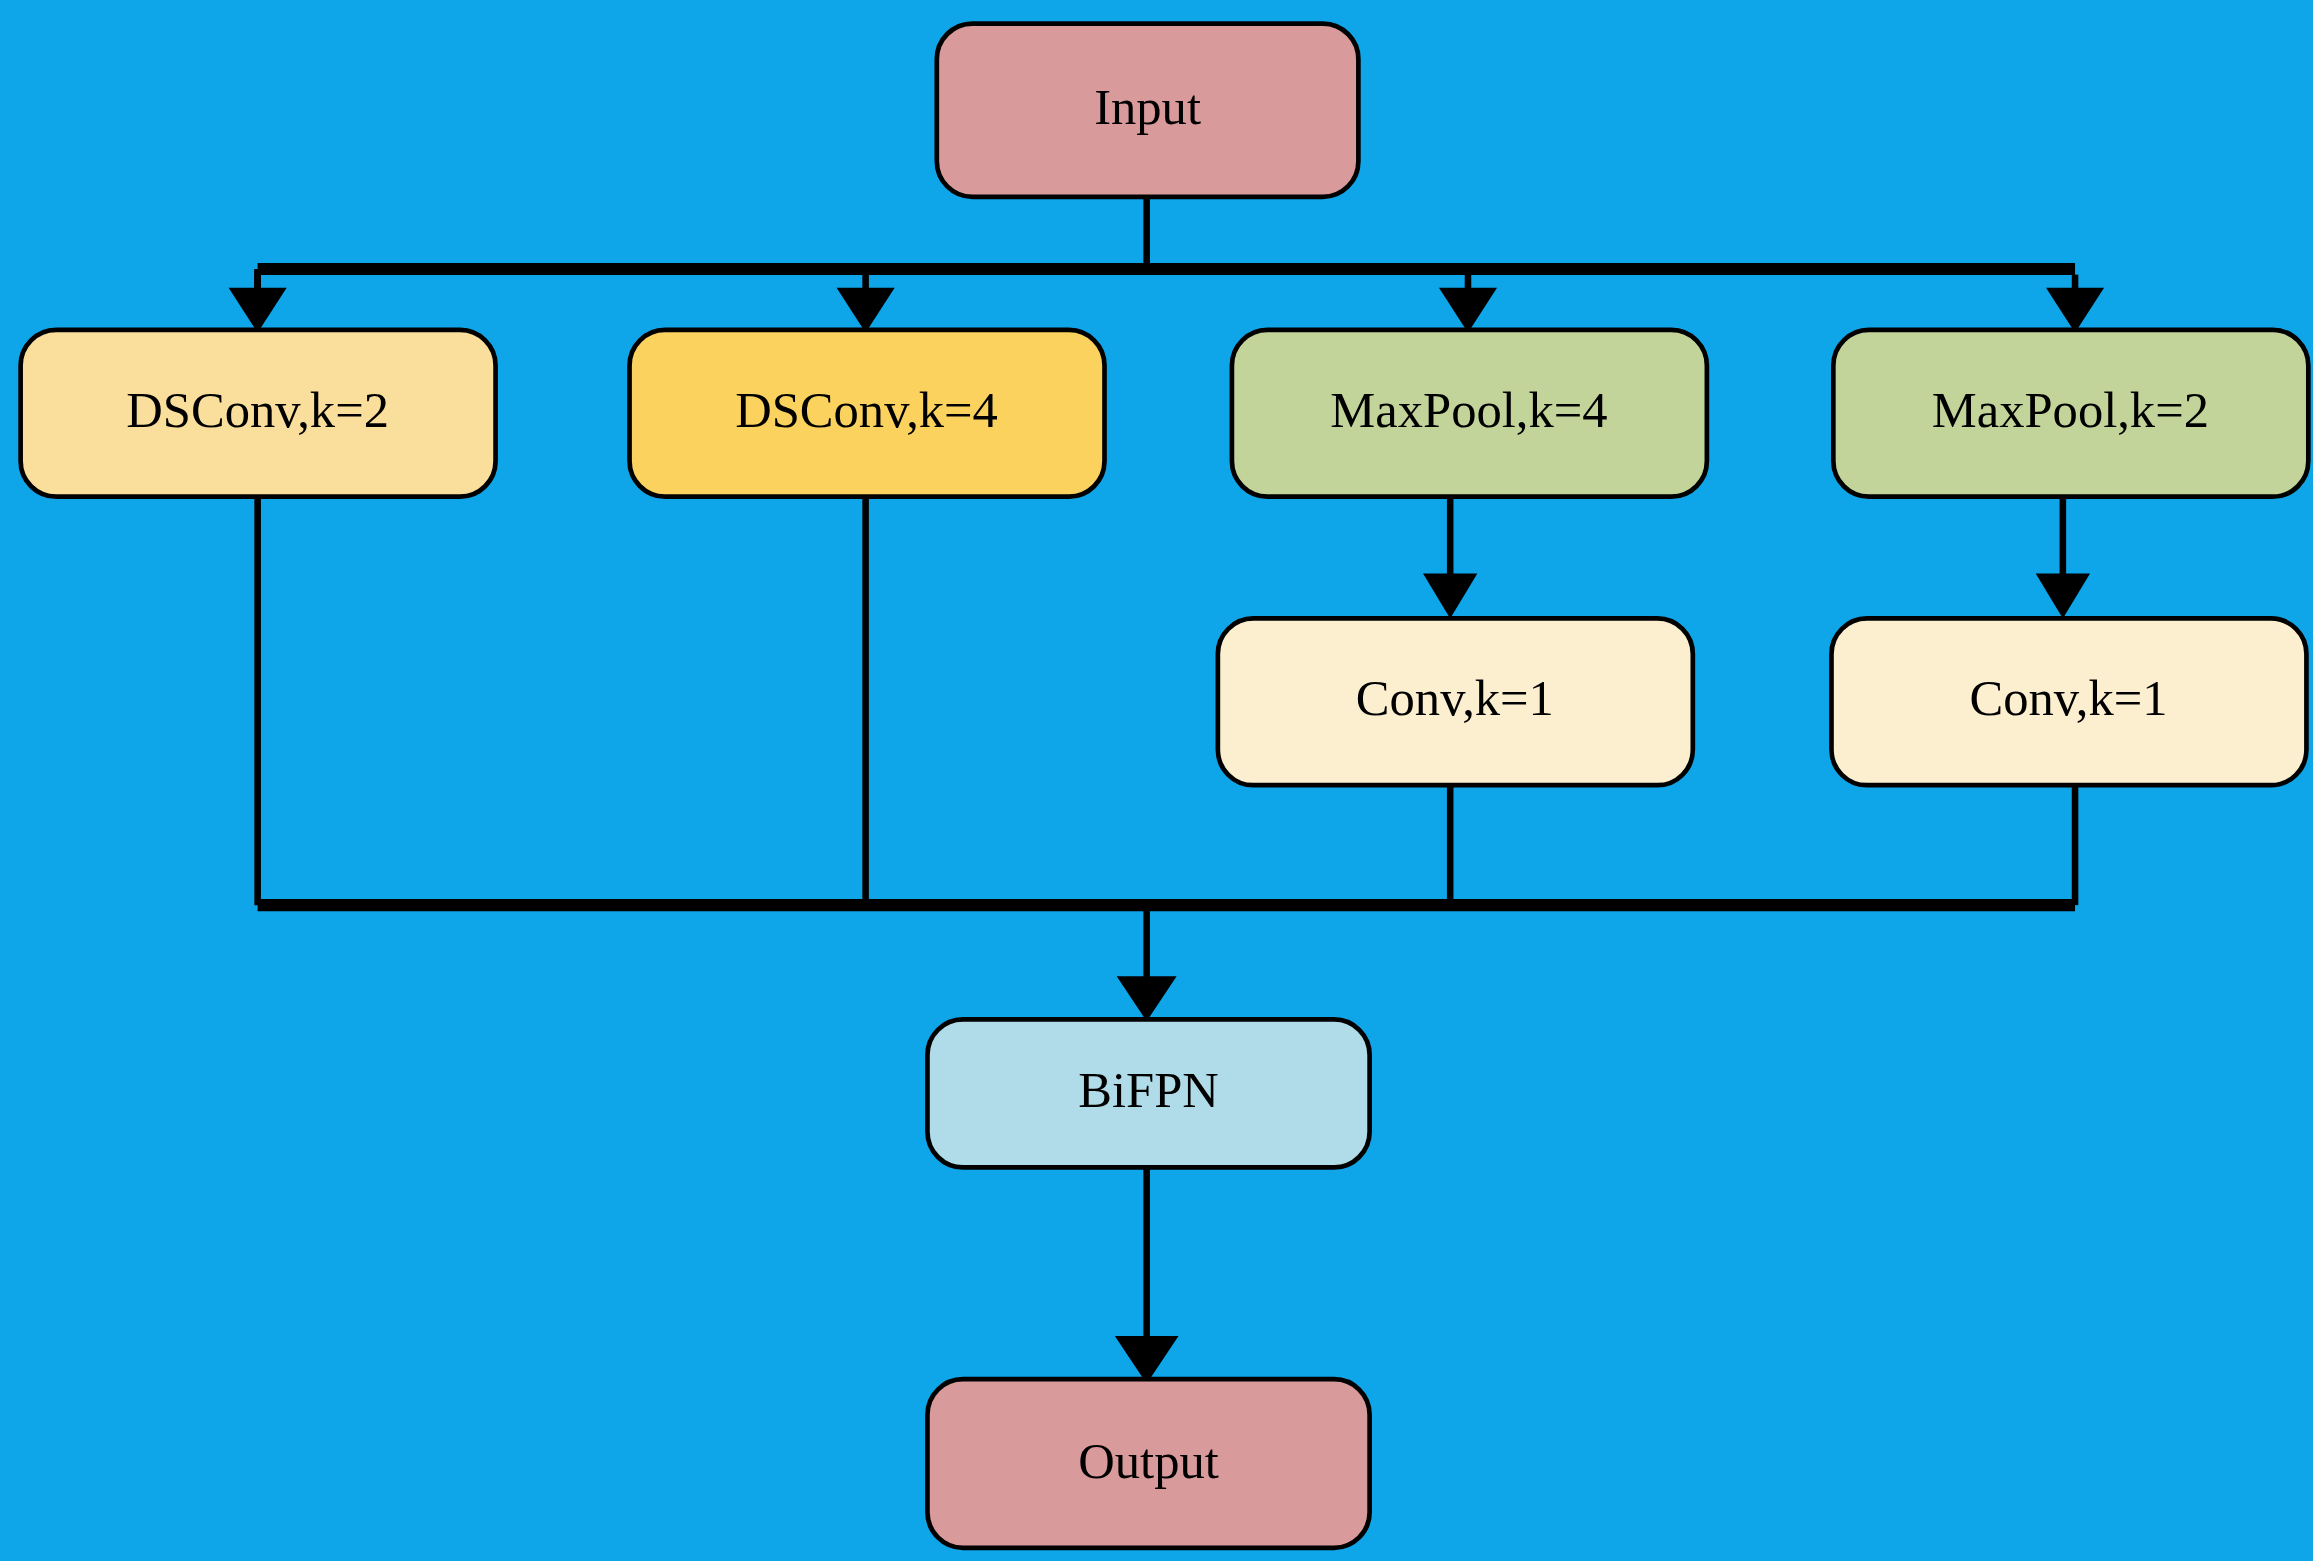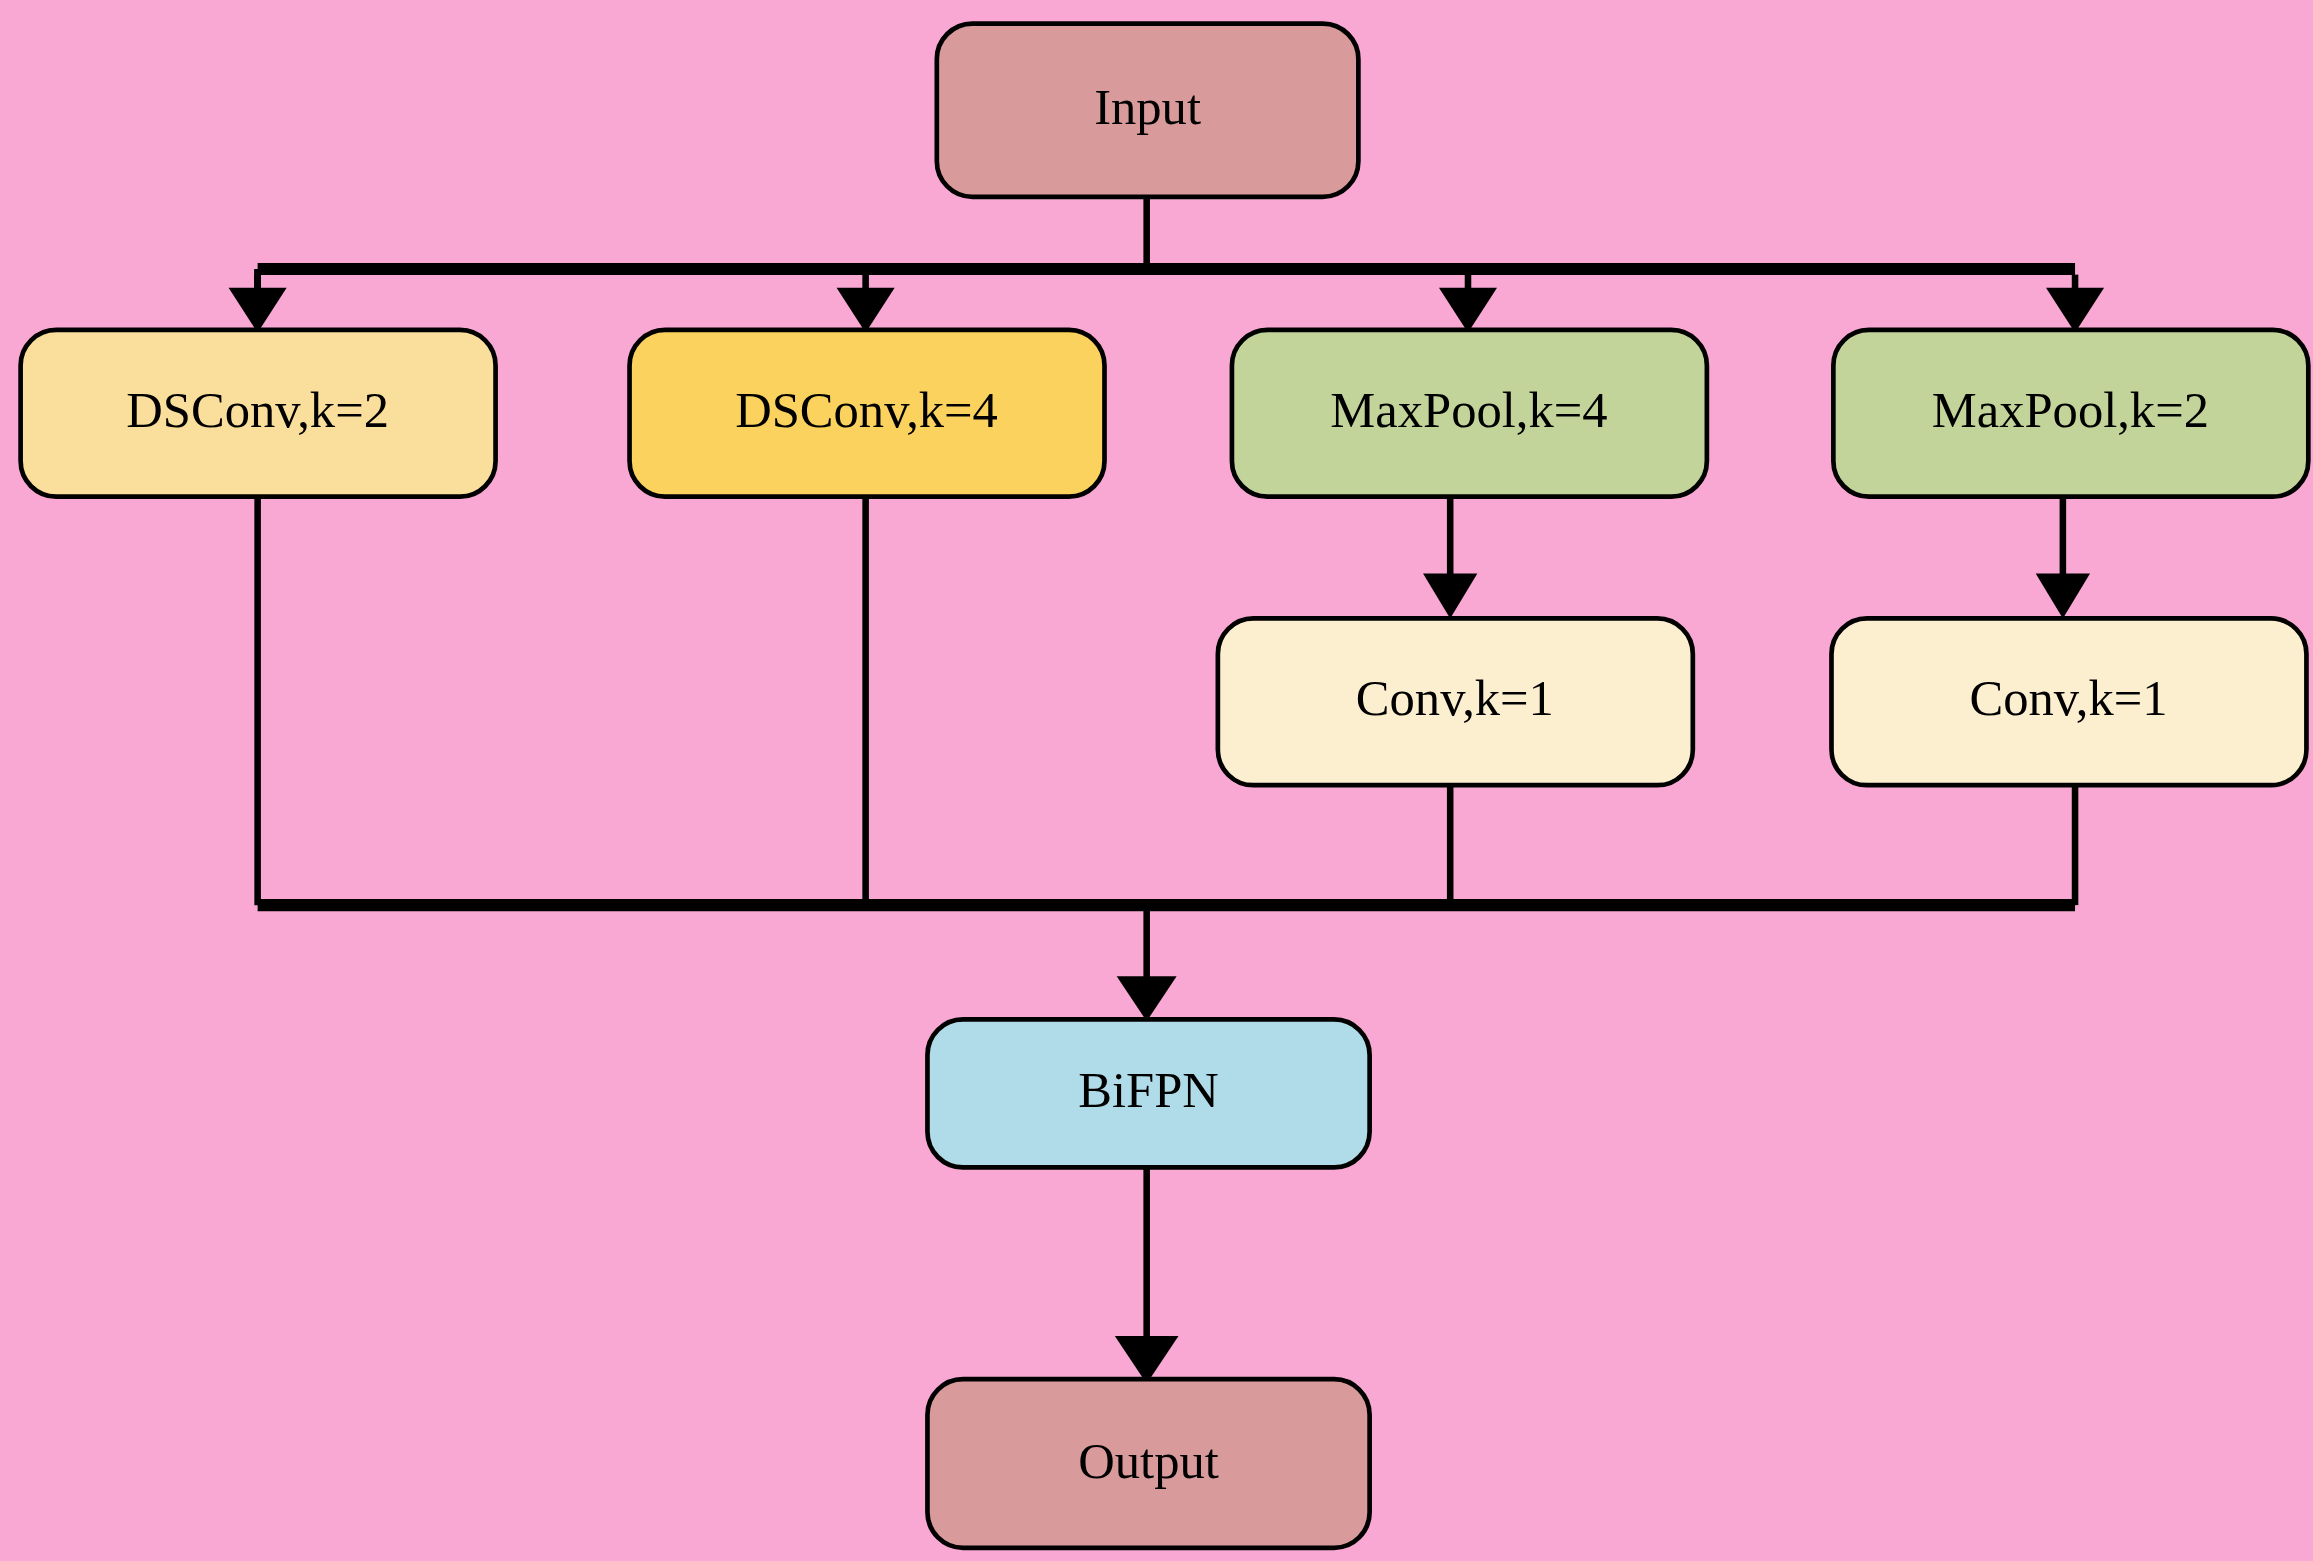--- a/index.html
+++ b/index.html
@@ -48,21 +48,21 @@
     stroke-linecap: butt;
   }
   .arrow-head {
     fill: #000000;
     stroke: none;
   }
 </style>
 </head>
 <body>
 
-<div id="canvas" style="background: #f9a8d4;">
+<div id="canvas" style="background: #0ea5e9;">
   <svg class="layer" viewBox="0 0 2469 1667">
 
     <g>
 
       <path class="edge-line" d="M 1224 210 L 1224 288"></path>
 
       <path class="edge-bar" d="M 275 287 L 2215 287"></path>
 
       <path class="edge-line" d="M 275 287 L 275 310"></path>
       <path class="edge-line" d="M 275 287 L 275 312"></path>

